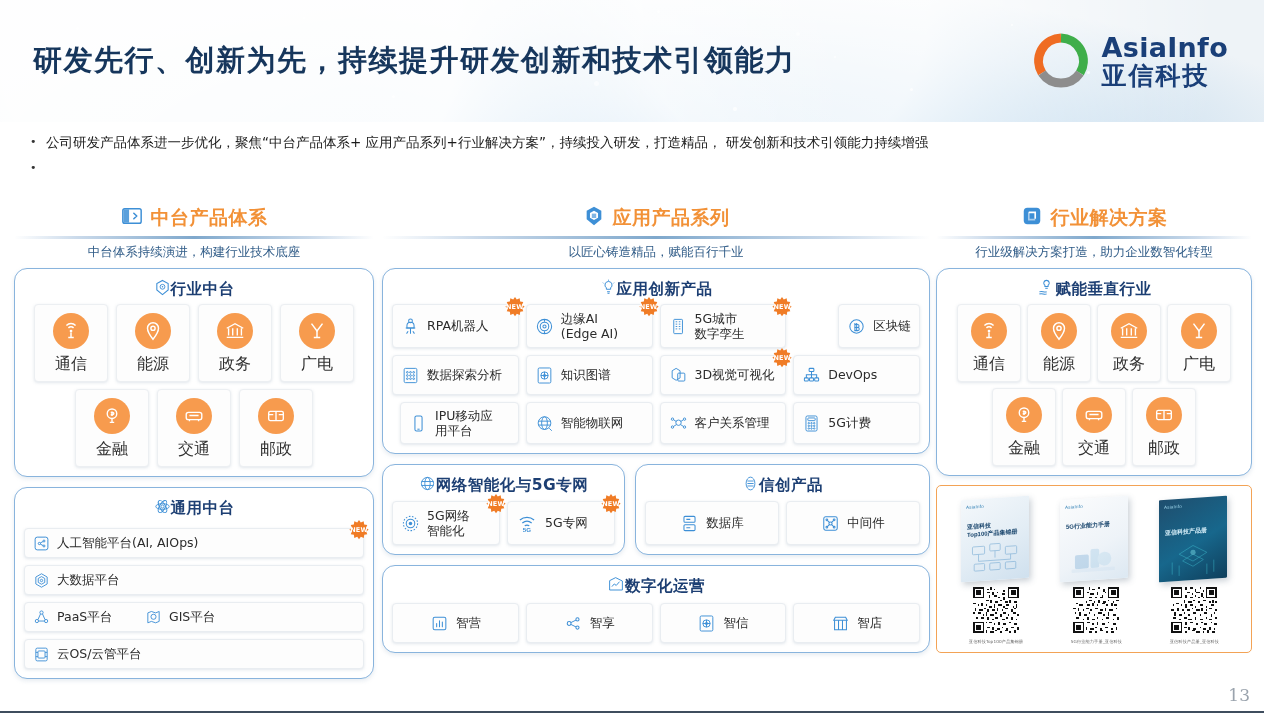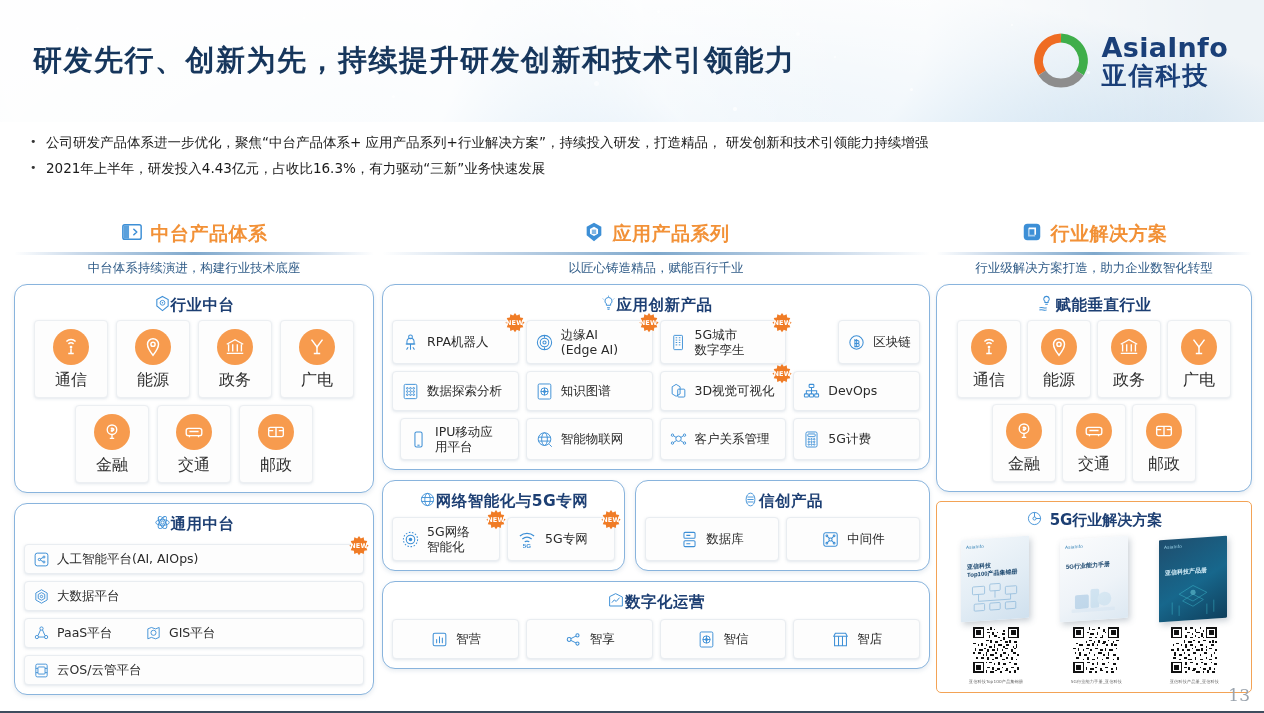--- a/index.html
+++ b/index.html
@@ -41,21 +41,21 @@
   .logo-cn { font-size:25px; font-weight:bold; color:#1a3f78; letter-spacing:2px; margin-top:2px;
              font-family:"DejaVu Sans","Liberation Sans",sans-serif;}
 
   
   .bullets { position:absolute; left:30px; top:134px; width:1215px; }
   .bullet { display:flex; align-items:flex-start; font-size:13.5px; color:#1a1a1a; margin-bottom:9px;
             font-family:"DejaVu Sans","Liberation Sans",sans-serif; line-height:1.25;}
   .bullet .dot { width:16px; flex:0 0 16px; text-align:left; font-size:11px; padding-top:1px; color:#333;}
 
   
-  .col { position:absolute; top:220px; }
+  .col { position:absolute; top:204px; }
   .col-left   { left:14px;  width:360px; }
   .col-mid    { left:382px; width:548px; }
   .col-right  { left:936px; width:316px; }
 
   .col-head { display:flex; align-items:center; justify-content:center; gap:8px; height:28px; }
   .col-head .ttl {
     font-size:19px; font-weight:bold; color:#f29137; letter-spacing:.5px;
     font-family:"DejaVu Sans","Liberation Sans",sans-serif;
   }
   .divider { height:3px; margin-top:4px;
@@ -184,21 +184,20 @@
   </div>
 </div>
 
 <div class="bullets">
   <div class="bullet">
     <span class="dot">•</span>
     <span>公司研发产品体系进一步优化，聚焦“中台产品体系+ 应用产品系列+行业解决方案”，持续投入研发，打造精品， 研发创新和技术引领能力持续增强</span>
   </div>
   <div class="bullet">
     <span class="dot">•</span>
-    <span>2021年上半年，研发投入4.43亿元，占收比16.3%，有力驱动“三新”业务快速发展</span>
   </div>
 </div>
 
 <div class="col col-left">
   <div class="col-head">
     <span>
       <svg width="22" height="22" viewBox="0 0 24 24">
           <rect x="2" y="4" width="20" height="16" rx="2" fill="none" stroke="#3d8fd6" stroke-width="1.6"></rect>
           <rect x="2.8" y="4.8" width="6" height="14.4" fill="#3d8fd6" opacity=".85"></rect>
           <path d="M14 9l3.2 3-3.2 3" fill="none" stroke="#3d8fd6" stroke-width="1.7" stroke-linecap="round" stroke-linejoin="round"></path>
@@ -798,28 +797,20 @@
               <rect x="4" y="7" width="16" height="10" rx="1.6"></rect>
               <path d="M12 7v10M4 10.5h5M15 10.5h5"></path>
             </svg>
           </div>
         <div class="lbl">邮政</div>
       </div>
     </div>
   </div>
 
   <div class="box-5g">
-    <div class="bt">
-      <span><svg width="17" height="17" viewBox="0 0 24 24" fill="none" stroke="#3d8fd6" stroke-width="1.3">
-            <circle cx="12" cy="12" r="8.6"></circle>
-            <circle cx="12" cy="12" r="2.2"></circle>
-            <path d="M12 3.4v6.4M20.6 12h-6.4"></path>
-          </svg></span>
-      <span>5G行业解决方案</span>
-    </div>
 
     <div class="books">
       <div class="book b1">
         <div class="bk-logo">AsiaInfo</div>
         <div class="bk-ttl" style="white-space:pre-line;">亚信科技
 Top100产品集锦册</div>
         <svg class="bk-art" viewBox="0 0 60 40">
             <g stroke="#5e9ccc" fill="none" stroke-width="1">
               <rect x="4" y="4" width="14" height="9" rx="1"></rect>
               <rect x="24" y="2" width="12" height="8" rx="1"></rect>

